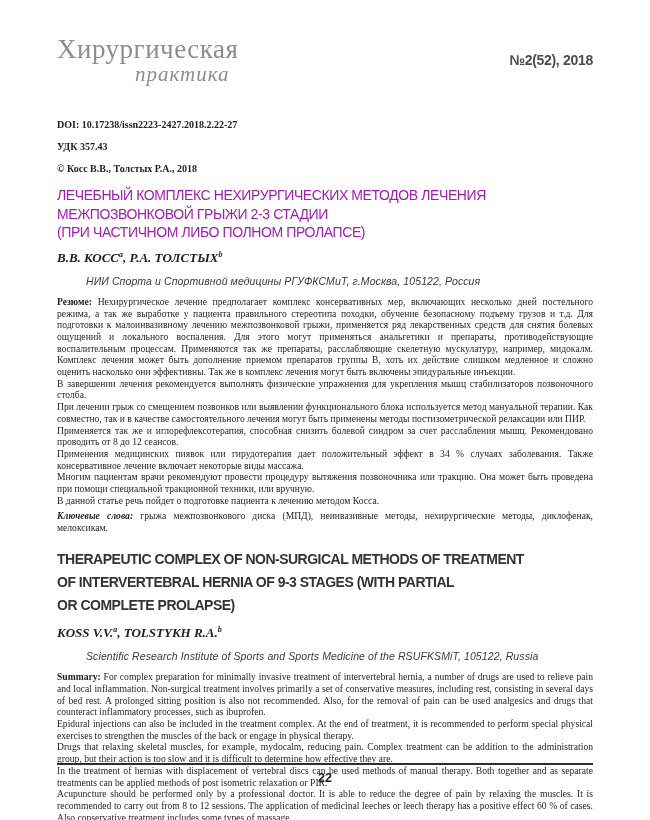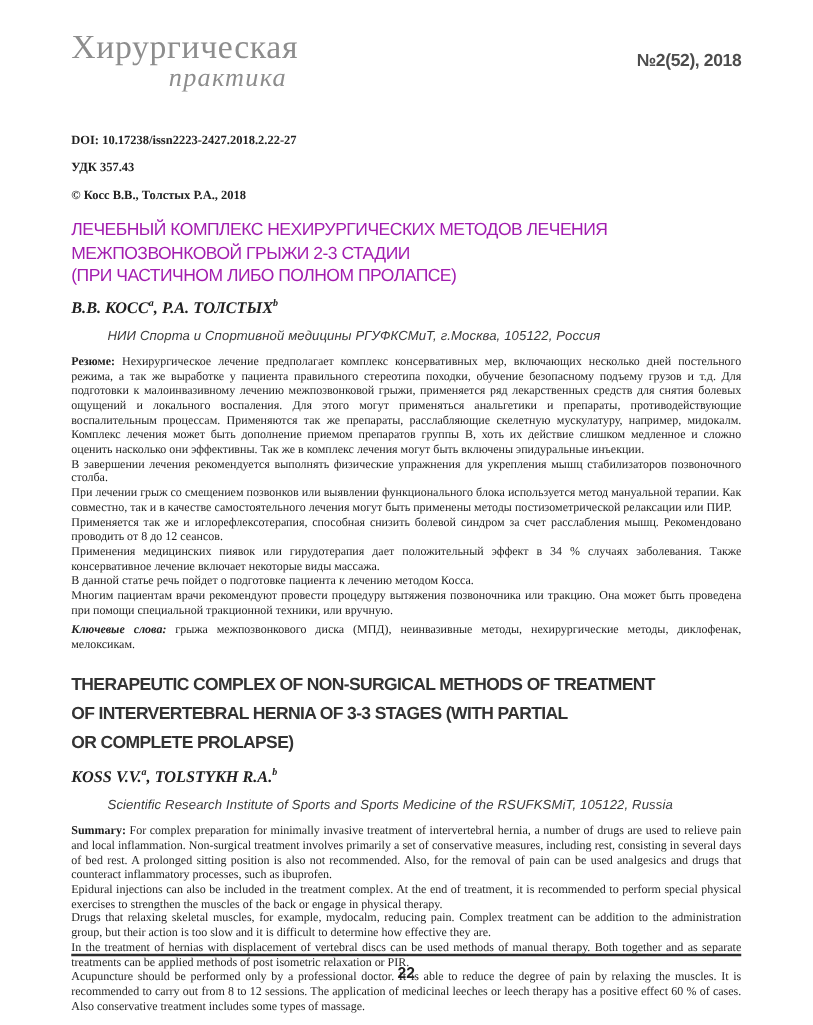--- a/index.html
+++ b/index.html
@@ -1,17 +1,17 @@
 <!DOCTYPE html>
 <html lang="ru"><head>
 <meta charset="utf-8">
 <style>
   html,body{margin:0;padding:0;background:#ffffff;}
   body{width:650px;height:820px;position:relative;font-family:"Liberation Serif",serif;color:#1c1c1c;-webkit-font-smoothing:antialiased;}
-  .page{position:absolute;inset:0;padding:0 57px;box-sizing:border-box;}
+  .page{position:absolute;inset:0;padding:12px 57px;box-sizing:border-box;}
 
   
   .header{position:relative;height:86px;}
   .logo{position:absolute;left:0;top:24px;color:#8d8d8d;}
   .logo-main{font-family:"Liberation Serif",serif;font-size:27px;letter-spacing:0.5px;line-height:1;}
   .logo-sub{font-family:"Liberation Serif",serif;font-style:italic;font-size:21px;line-height:1;margin-top:1px;padding-left:78px;letter-spacing:1px;}
   .issue{position:absolute;right:0;top:40px;font-family:"Liberation Sans",sans-serif;font-weight:bold;font-size:14px;color:#4d4d4d;letter-spacing:-0.3px;}
 
   
   .meta{margin-top:22px;font-weight:bold;font-size:10px;line-height:1;color:#222;}
@@ -64,29 +64,29 @@
   <div class="authors"><span>В.В. КОСС</span><sup>a</sup><span>, </span><span>Р.А. ТОЛСТЫХ</span><sup>b</sup></div>
 
   <div class="affil">НИИ Спорта и Спортивной медицины РГУФКСМиТ, г.Москва, 105122, Россия</div>
 
   <div class="abstract">
     <p><span class="lbl">Резюме:</span> <span>Нехирургическое лечение предполагает комплекс консервативных мер, включающих несколько дней постельного режима, а так же выработке у пациента правильного стереотипа походки, обучение безопасному подъему грузов и т.д.  Для подготовки к малоинвазивному лечению межпозвонковой грыжи, применяется ряд лекарственных средств для снятия болевых ощущений и локального воспаления. Для этого могут применяться анальгетики и препараты, противодействующие воспалительным процессам. Применяются так же препараты, расслабляющие скелетную мускулатуру, например, мидокалм. Комплекс лечения может быть дополнение приемом препаратов группы В, хоть их действие слишком медленное и сложно оценить  насколько они эффективны. Так же в комплекс лечения могут быть включены эпидуральные инъекции.</span></p>
     <p>В завершении лечения рекомендуется выполнять физические упражнения для укрепления мышц стабилизаторов позвоночного столба.</p>
     <p>При лечении грыж со смещением позвонков  или выявлении функционального блока используется метод мануальной терапии. Как совместно, так и в качестве самостоятельного лечения могут быть применены методы постизометрической релаксации или ПИР.</p>
     <p>Применяется так же и иглорефлексотерапия, способная снизить болевой синдром за счет расслабления мышц. Рекомендовано проводить от 8 до 12 сеансов.</p>
     <p>Применения медицинских пиявок или гирудотерапия дает положительный эффект в 34 % случаях заболевания. Также консервативное лечение включает некоторые виды массажа.</p>
+    <p>Многим пациентам врачи рекомендуют провести процедуру вытяжения позвоночника или тракцию. Она может быть проведена при помощи специальной тракционной техники, или вручную.</p>
     <p>В данной статье речь пойдет о подготовке пациента к лечению методом Косса.</p>
-    <p>Многим пациентам врачи рекомендуют провести процедуру вытяжения позвоночника или тракцию. Она может быть проведена при помощи специальной тракционной техники, или вручную.</p>
   </div>
 
   <div class="keywords"><span class="lbl">Ключевые слова:</span> <span>грыжа межпозвонкового диска (МПД), неинвазивные методы, нехирургические методы, диклофенак, мелоксикам.</span></div>
 
   <div class="title-en">
     <div>THERAPEUTIC COMPLEX OF NON-SURGICAL METHODS OF TREATMENT</div>
-    <div>OF INTERVERTEBRAL HERNIA OF 3-3 STAGES (WITH PARTIAL</div>
+    <div>OF INTERVERTEBRAL HERNIA OF 9-3 STAGES (WITH PARTIAL</div>
     <div>OR COMPLETE PROLAPSE)</div>
   </div>
 
   <div class="authors"><span>KOSS V.V.</span><sup>a</sup><span>, </span><span>TOLSTYKH R.A.</span><sup>b</sup></div>
 
   <div class="affil">Scientific Research Institute of Sports and Sports Medicine of the RSUFKSMiT, 105122, Russia</div>
 
   <div class="abstract">
     <p><span class="lbl">Summary:</span> <span>For complex preparation for minimally invasive treatment of intervertebral hernia, a number of drugs are used to relieve pain and local inflammation. Non-surgical treatment involves primarily a set of conservative measures, including rest, consisting in several days of bed rest. A prolonged sitting position is also not recommended. Also, for the removal of pain can be used analgesics and drugs that counteract inflammatory processes, such as ibuprofen.</span></p>
     <p>Epidural injections can also be included in the treatment complex. At the end of treatment, it is recommended to perform special physical exercises to strengthen the muscles of the back or engage in physical therapy.</p>

